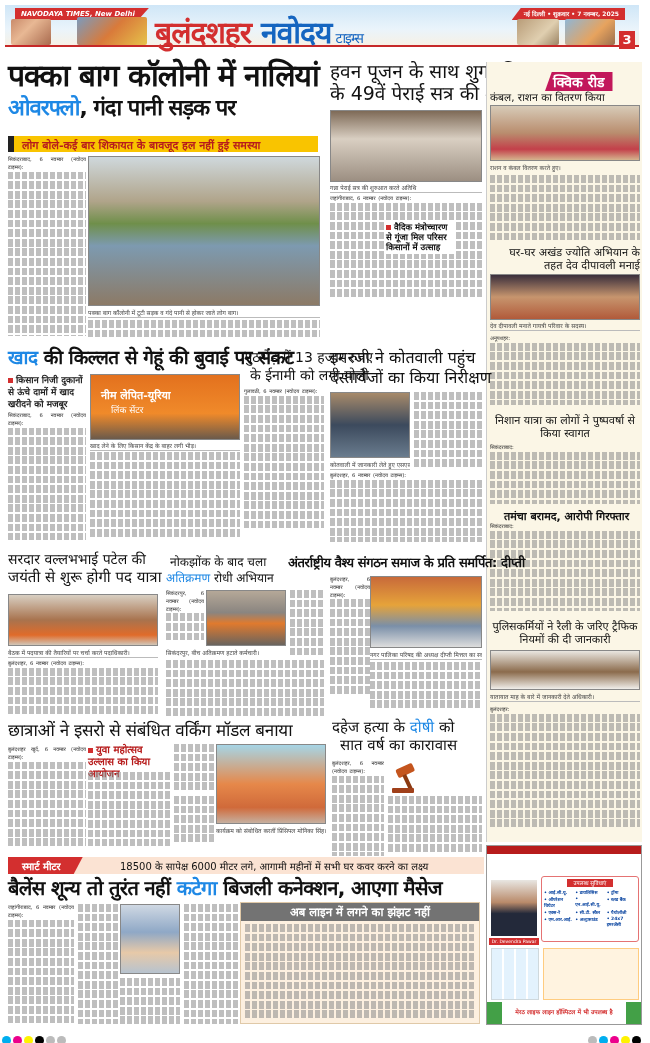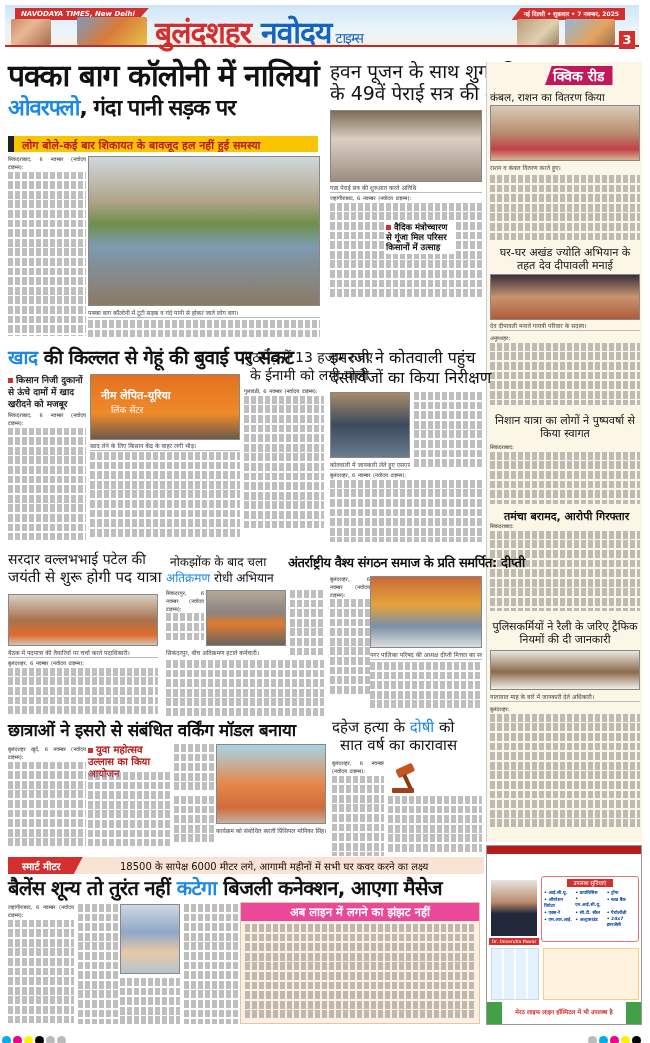--- a/index.html
+++ b/index.html
@@ -68,34 +68,34 @@
 <div class="abs caption" style="left:330px;top:183px;width:152px">गन्ना पेराई सत्र की शुरुआत करते अतिथि</div>
 <div class="abs text" style="left:330px;top:195px;width:152px;height:110px">
   <span style="color:#333">जहांगीराबाद, 6 नवम्बर (नवोदय टाइम्स):</span>
   <span class="ln"></span><span class="ln"></span><span class="ln"></span><span class="ln"></span><span class="ln"></span><span class="ln"></span><span class="ln"></span><span class="ln"></span><span class="ln"></span><span class="ln"></span>
 </div>
 <div class="abs" style="left:384px;top:220px;width:70px;background:#fff;font-size:8.5px;font-weight:bold;line-height:10px;color:#111;padding:2px">
   <span class="bullet-red"></span><span>वैदिक मंत्रोच्चारण से गूंजा मिल परिसर किसानों में उत्साह</span>
 </div>
 
 <div class="abs quick-box" style="left:486px;top:62px;width:156px;height:780px"></div>
-<div class="abs quick-tag" style="left:545px;top:66px">क्विक रीड</div>
+<div class="abs quick-tag" style="left:545px;top:72px">क्विक रीड</div>
 <div class="abs" style="left:490px;top:90px;font-size:10.5px;color:#111;white-space:nowrap">कंबल, राशन का वितरण किया</div>
 <div class="abs photo" style="left:490px;top:105px;width:150px;height:56px;background:linear-gradient(180deg,#d7cbb8,#b98d6e 50%,#c3404a 80%,#d5b48e)"></div>
 <div class="abs caption" style="left:490px;top:163px;width:150px;border:none">राशन व कंबल वितरण करते हुए।</div>
 <div class="abs text" style="left:490px;top:175px;width:150px;height:68px">
     <span class="ln"></span>
     <span class="ln"></span>
     <span class="ln"></span>
     <span class="ln"></span>
     <span class="ln"></span>
     <span class="ln"></span>
     <span class="ln"></span>
   </div>
-<div class="abs" style="left:490px;top:246px;width:150px;font-size:11px;line-height:13px;text-align:center;color:#111">घर-घर अखंड ज्योति अभियान के तहत देव दीपावली मनाई</div>
+<div class="abs" style="left:490px;top:246px;width:150px;font-size:11px;line-height:13px;text-align:right;color:#111">घर-घर अखंड ज्योति अभियान के तहत देव दीपावली मनाई</div>
 <div class="abs photo" style="left:490px;top:274px;width:150px;height:46px;background:linear-gradient(180deg,#3a2f3c,#c7956e 50%,#b15a3a)"></div>
 <div class="abs caption" style="left:490px;top:321px;width:150px">देव दीपावली मनाते गायत्री परिवार के सदस्य।</div>
 <div class="abs text" style="left:490px;top:335px;width:150px;height:70px"><span style="color:#333">अनूपशहर:</span><span class="ln"></span><span class="ln"></span><span class="ln"></span><span class="ln"></span><span class="ln"></span><span class="ln"></span><span class="ln"></span></div>
 <div class="abs" style="left:490px;top:414px;width:150px;font-size:11px;line-height:13px;text-align:center;color:#111">निशान यात्रा का लोगों ने पुष्पवर्षा से किया स्वागत</div>
 <div class="abs text" style="left:490px;top:444px;width:150px;height:60px"><span style="color:#333">सिकंदराबाद:</span><span class="ln"></span><span class="ln"></span><span class="ln"></span><span class="ln"></span><span class="ln"></span><span class="ln"></span></div>
 <div class="abs" style="left:504px;top:508px;width:150px;font-size:11px;font-weight:bold;color:#111;white-space:nowrap">तमंचा बरामद, आरोपी गिरफ्तार</div>
 <div class="abs text" style="left:490px;top:523px;width:150px;height:88px"><span style="color:#333">सिकंदराबाद:</span><span class="ln"></span><span class="ln"></span><span class="ln"></span><span class="ln"></span><span class="ln"></span><span class="ln"></span><span class="ln"></span><span class="ln"></span><span class="ln"></span></div>
 <div class="abs" style="left:490px;top:620px;width:150px;font-size:11px;line-height:13px;text-align:center;color:#111">पुलिसकर्मियों ने रैली के जरिए ट्रैफिक नियमों की दी जानकारी</div>
 <div class="abs photo" style="left:490px;top:650px;width:150px;height:40px;background:linear-gradient(180deg,#e9e6e0,#8b6b4c 55%,#f0eeea)"></div>
 <div class="abs caption" style="left:490px;top:692px;width:150px">यातायात माह के बारे में जानकारी देते अधिकारी।</div>
@@ -181,21 +181,21 @@
 <div class="abs photo" style="left:370px;top:576px;width:112px;height:72px;background:linear-gradient(180deg,#c86a3a,#e6a33a 40%,#7a8fa8 70%,#ddd)"></div>
 <div class="abs caption" style="left:370px;top:650px;width:112px">नगर पालिका परिषद की अध्यक्ष दीप्ती मित्तल का स्वागत करते लोग।</div>
 <div class="abs text" style="left:370px;top:662px;width:112px;height:46px">
     <span class="ln"></span>
     <span class="ln"></span>
     <span class="ln"></span>
     <span class="ln"></span>
     <span class="ln"></span>
   </div>
 
-<div class="abs hl-big" style="left:8px;top:722px;font-size:17px;font-weight:bold;letter-spacing:-0.3px">छात्राओं ने इसरो से संबंधित वर्किंग मॉडल बनाया</div>
+<div class="abs hl-big" style="left:8px;top:722px;font-size:17px;font-weight:normal;letter-spacing:-0.3px">छात्राओं ने इसरो से संबंधित वर्किंग मॉडल बनाया</div>
 <div class="abs text" style="left:8px;top:746px;width:78px;height:100px"><span style="color:#333">बुलंदशहर खुर्द, 6 नवम्बर (नवोदय टाइम्स):</span><span class="ln"></span><span class="ln"></span><span class="ln"></span><span class="ln"></span><span class="ln"></span><span class="ln"></span><span class="ln"></span><span class="ln"></span><span class="ln"></span></div>
 <div class="abs" style="left:88px;top:744px;width:82px;font-size:10px;line-height:12px;font-weight:bold;color:#b71c1c">
   <span class="bullet-red"></span><span>युवा महोत्सव उल्लास का किया आयोजन</span>
 </div>
 <div class="abs text" style="left:88px;top:772px;width:82px;height:74px">
     <span class="ln"></span>
     <span class="ln"></span>
     <span class="ln"></span>
     <span class="ln"></span>
     <span class="ln"></span>
@@ -281,21 +281,21 @@
     <span class="ln"></span>
     <span class="ln"></span>
     <span class="ln"></span>
     <span class="ln"></span>
     <span class="ln"></span>
     <span class="ln"></span>
     <span class="ln"></span>
     <span class="ln"></span>
   </div>
 <div class="abs" style="left:240px;top:902px;width:240px;height:122px;background:#fdf0e0;border:1px solid #e0c9a8">
-  <div style="background:#ec4899;color:#fff;font-size:11.5px;font-weight:bold;text-align:center;height:18px;line-height:18px">अब लाइन में लगने का झंझट नहीं</div>
+  <div style="background:#737373;color:#fff;font-size:11.5px;font-weight:bold;text-align:center;height:18px;line-height:18px">अब लाइन में लगने का झंझट नहीं</div>
   <div class="text" style="padding:3px 4px;height:100px">
       <span class="ln"></span>
       <span class="ln"></span>
       <span class="ln"></span>
       <span class="ln"></span>
       <span class="ln"></span>
       <span class="ln"></span>
       <span class="ln"></span>
       <span class="ln"></span>
       <span class="ln"></span>

